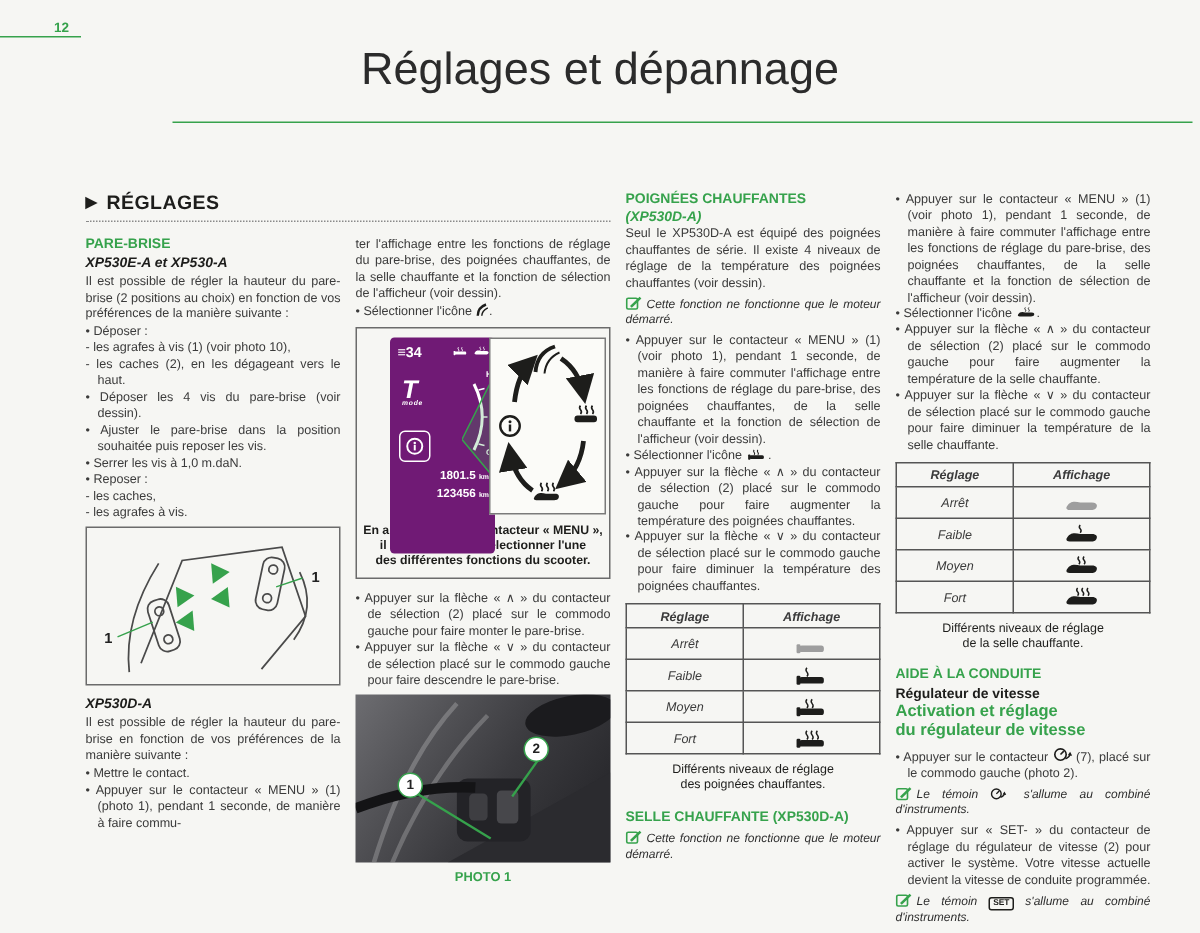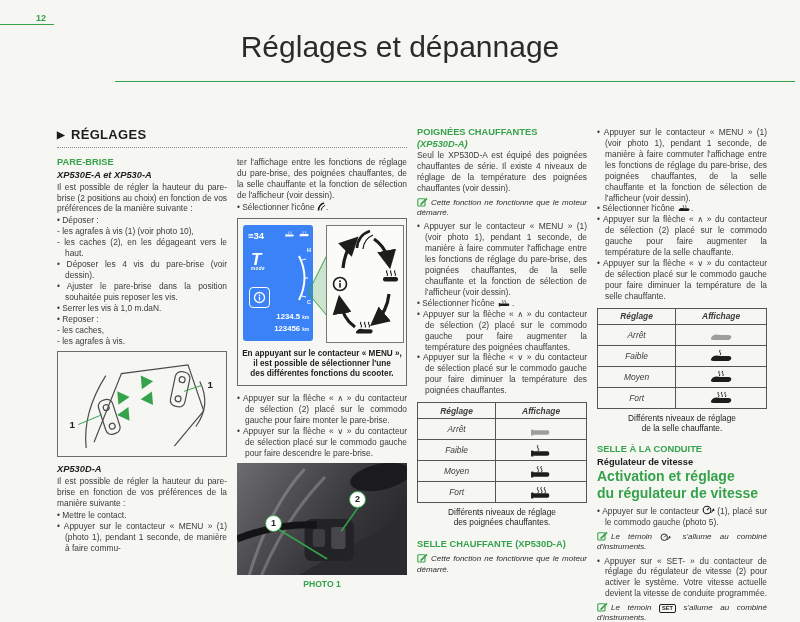--- a/index.html
+++ b/index.html
@@ -40,21 +40,21 @@
   li.dash::before{content:"-  ";}
   .note{font-size:8px;font-style:italic;line-height:1.28;margin:3px 0;color:#2e2e2e;text-align:justify;}
   .note svg{vertical-align:-2px;margin-right:3px;}
   
   .fig{border:1px solid #6b6b6b;padding:4px 4px 6px;margin:5px 0 7px;}
   .fig-caption{font-size:8.2px;font-weight:bold;text-align:center;line-height:1.24;color:#1d1d1b;margin-top:4px;}
   .fig-caption .it{font-style:italic;}
   .fig1-img svg{display:block;width:100%;height:94px;}
   .fig2-img{position:relative;height:122px;}
   
-  .lcd{position:absolute;left:1px;top:2px;width:70px;height:116px;background:#3b82f6;border-radius:3px;color:#fff;}
+  .lcd{position:absolute;left:18px;top:2px;width:70px;height:144px;background:#701a75;border-radius:3px;color:#fff;}
   .lcd-clock{position:absolute;top:5px;left:5px;font-size:9.5px;font-weight:bold;}
   .lcd-topicons{position:absolute;top:5px;right:3px;display:flex;gap:2px;}
   .lcd-tmode{position:absolute;top:27px;left:8px;font-style:italic;font-weight:bold;font-size:17px;line-height:.9;}
   .lcd-tmode small{display:block;font-size:4.5px;font-weight:bold;letter-spacing:.5px;font-style:italic;}
   .lcd-gauge{position:absolute;top:26px;right:1px;}
   .lcd-h{position:absolute;top:22px;right:2px;font-size:5.5px;font-weight:bold;}
   .lcd-c{position:absolute;top:74px;right:2px;font-size:5.5px;font-weight:bold;}
   .lcd-func{position:absolute;left:6px;top:62px;width:19px;height:19px;border:1.5px solid #fff;border-radius:4px;
     display:flex;align-items:center;justify-content:center;}
   .lcd-odo1{position:absolute;right:4px;top:87px;font-size:7.8px;font-weight:bold;}
@@ -73,21 +73,21 @@
   .tbl-cap{font-weight:normal;font-size:8.3px;text-align:center;line-height:1.25;margin:4px 0 11px;color:#1d1d1b;}
   
   .photo{position:relative;width:100%;height:112px;margin-top:4px;overflow:hidden;
     background:linear-gradient(125deg,#6d6d71 0%,#525256 28%,#3a3a3e 55%,#212125 100%);}
   .photo svg{position:absolute;inset:0;width:100%;height:100%;}
   .callout{position:absolute;width:15px;height:15px;border-radius:50%;background:#fff;border:1.7px solid #36a24c;
     color:#222;font-weight:bold;font-size:9px;display:flex;align-items:center;justify-content:center;}
   .photo-cap{color:#36a24c;font-weight:bold;font-size:8.6px;text-align:center;margin:4px 0 0;}
   
   .subhead{font-weight:bold;font-size:9.3px;color:#1d1d1b;margin:1px 0 1px;}
-  .gsub{color:#36a24c;font-weight:bold;font-size:14px;line-height:1.22;margin:0 0 3px;}
+  .gsub{color:#36a24c;font-weight:bold;font-size:11px;line-height:1.22;margin:0 0 3px;}
   .set-chip{display:inline-block;border:1px solid #1d1d1b;border-radius:2px;font-size:5.6px;font-weight:bold;
     padding:0 2px;line-height:7px;vertical-align:0;color:#1d1d1b;font-style:normal;}
   .ic{vertical-align:-1px;}
   .mt6{margin-top:6px;}
 </style>
 </head>
 <body>
 
 <div class="pagenum-block">12</div>
 <h1 class="doc-title">Réglages et dépannage</h1>
@@ -202,21 +202,21 @@
               </svg>
               <span class="lcd-h">H</span>
               <span class="lcd-c">C</span>
               <div class="lcd-func">
                 <svg width="13" height="13" viewBox="0 0 14 14">
                   <circle cx="7" cy="7" r="5.4" fill="none" stroke="#fff" stroke-width="1.4"></circle>
                   <circle cx="7" cy="4.6" r="0.9" fill="#fff"></circle>
                     <rect x="6.3" y="6" width="1.4" height="4" fill="#fff"></rect>
                 </svg>
               </div>
-              <div class="lcd-odo1"><span>1234.5</span> <span class="unit">km</span></div>
+              <div class="lcd-odo1"><span>1801.5</span> <span class="unit">km</span></div>
               <div class="lcd-odo2"><span>123456</span> <span class="unit">km</span></div>
             </div>
             <svg class="wedge" viewBox="0 0 20 70">
               <polygon points="0,42 20,2 20,66" fill="rgba(54,162,76,0.22)" stroke="#36a24c" stroke-width="1"></polygon>
             </svg>
             <div class="cyclebox">
               <svg viewBox="0 0 76 116">
                 <defs>
                   <marker id="ah" markerWidth="6" markerHeight="6" refX="4" refY="3" orient="auto">
                       <path d="M0,0 L6,3 L0,6 Z" fill="#1d1d1b"></path>
@@ -456,34 +456,34 @@
               </svg>
             </td>
         </tr>
       </tbody>
     </table>
     <div class="tbl-cap">
       <div>Différents niveaux de réglage</div>
       <div>de la selle chauffante.</div>
     </div>
 
-    <p class="ghead">SELLE À LA CONDUITE</p>
+    <p class="ghead">AIDE À LA CONDUITE</p>
     <p class="subhead">Régulateur de vitesse</p>
     <p class="gsub">
       <span>Activation et réglage</span><br>
       <span>du régulateur de vitesse</span>
     </p>
     <ul class="steps">
       <li class="dot"><span>Appuyer sur le contacteur</span>
         <svg class="ic" width="13" height="10" viewBox="0 0 13 10">
           <circle cx="5" cy="5" r="3.8" fill="none" stroke="#1d1d1b" stroke-width="1.1"></circle>
           <path d="M5,5 L7.2,2.8" stroke="#1d1d1b" stroke-width="1.1"></path>
           <path d="M8.3,7.8 Q11,7 11.6,4.4" fill="none" stroke="#1d1d1b" stroke-width="1"></path>
           <path d="M12.8,5.8 L11.4,3.2 L9.9,5.5 Z" fill="#1d1d1b"></path>
-        </svg> <span>(1), placé sur le commodo gauche (photo 5).</span></li>
+        </svg> <span>(7), placé sur le commodo gauche (photo 2).</span></li>
     </ul>
     <p class="note">
       <svg width="11" height="10" viewBox="0 0 11 10">
         <rect x="0.8" y="1.8" width="7.2" height="7.2" rx="1" fill="none" stroke="#36a24c" stroke-width="1.1"></rect>
         <path d="M3,7 L9.4,0.8 L10.6,2 L4.2,8.2 Z" fill="#36a24c"></path>
       </svg><span>Le témoin</span>
       <svg class="ic" width="11" height="8.5" viewBox="0 0 13 10">
         <circle cx="5" cy="5" r="3.8" fill="none" stroke="#1d1d1b" stroke-width="1.1"></circle>
         <path d="M5,5 L7.2,2.8" stroke="#1d1d1b" stroke-width="1.1"></path>
         <path d="M8.3,7.8 Q11,7 11.6,4.4" fill="none" stroke="#1d1d1b" stroke-width="1"></path>

